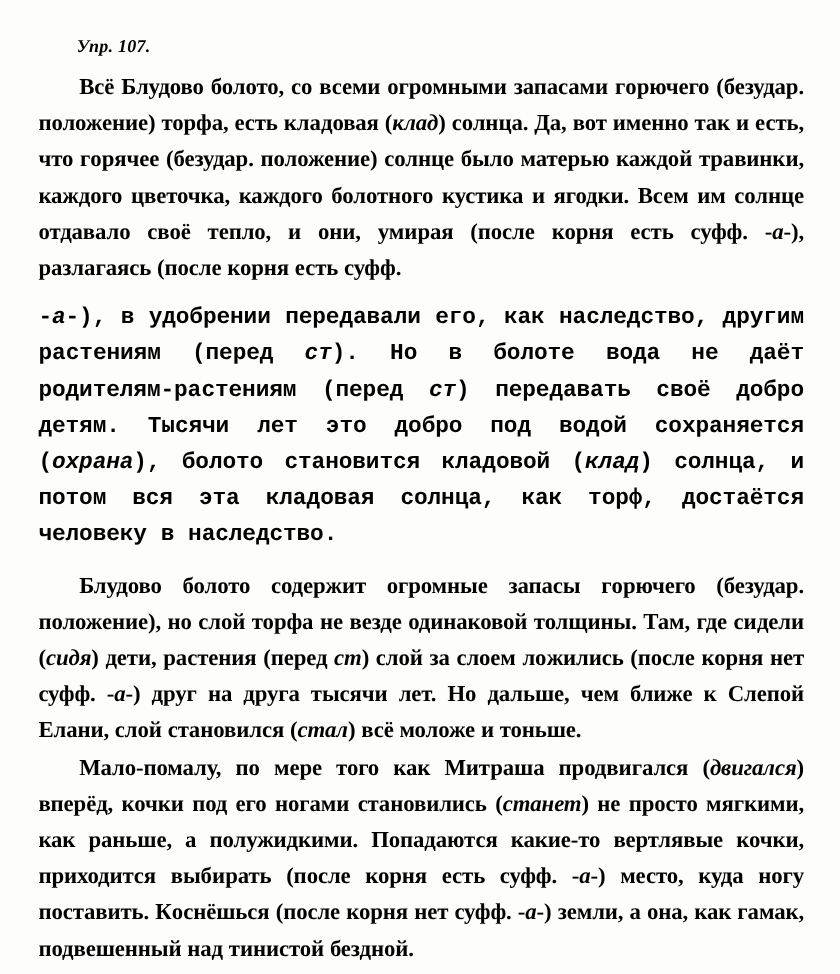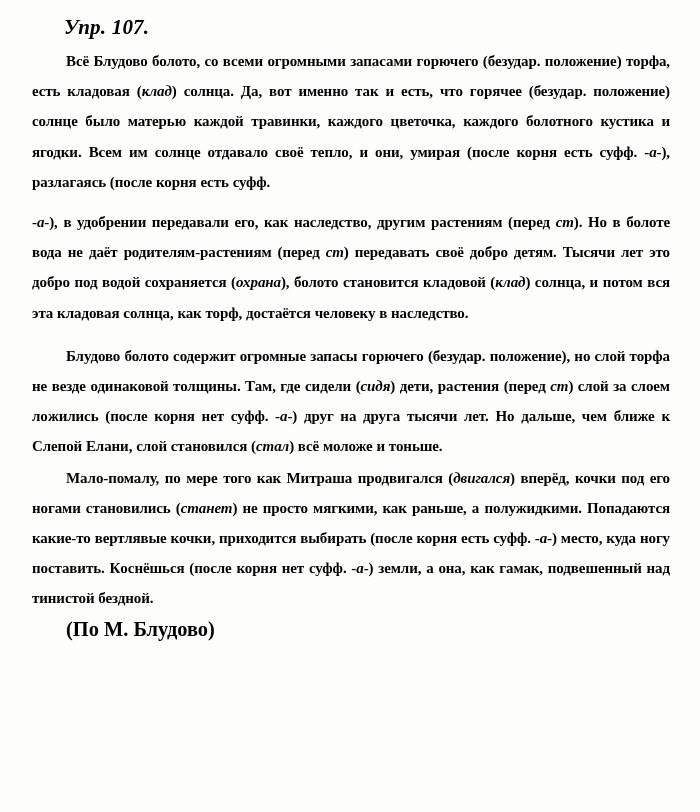--- a/index.html
+++ b/index.html
@@ -18,46 +18,47 @@
     width: 700px;
     height: 812px;
     position: relative;
     box-sizing: border-box;
     padding: 0 30px 0 32px;
     background: #fdfdfb;
   }
   .heading {
     font-style: italic;
     font-weight: 700;
-    font-size: 21px;
+    font-size: 15px;
     line-height: 26px;
     margin: 0;
-    padding-top: 14px;
+    padding-top: 26px;
     padding-left: 32px;
     letter-spacing: 0.2px;
   }
   .para {
-    font-size: 15px;
+    font-size: 19px;
     line-height: 30.2px;
     text-align: justify;
     text-justify: inter-word;
     font-weight: 700;
     margin: 0;
     letter-spacing: -0.1px;
     word-spacing: 0.2px;
     -webkit-font-smoothing: none;
   }
   .para.indent {
     text-indent: 34px;
   }
   .para.p1 {
     margin-top: 6px;
   }
   .para.p2 {
     margin-top: 10px;
+    font-family: Liberation Mono, monospace;
   }
   .para.p3 {
     margin-top: 13px;
   }
   .para.p4 {
     margin-top: 1px;
     font-family: Liberation Serif, serif;
   }
   .attrib {
     font-size: 20.4px;

